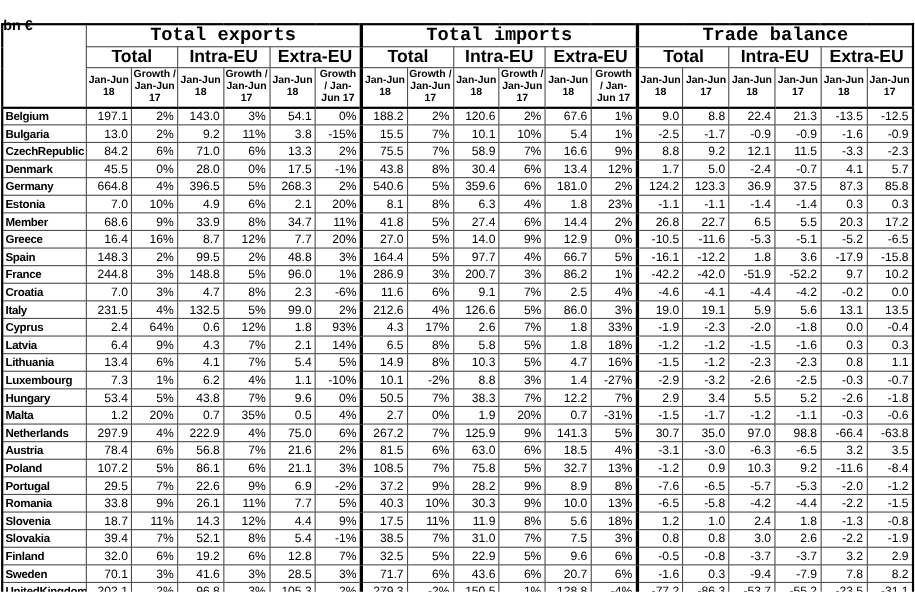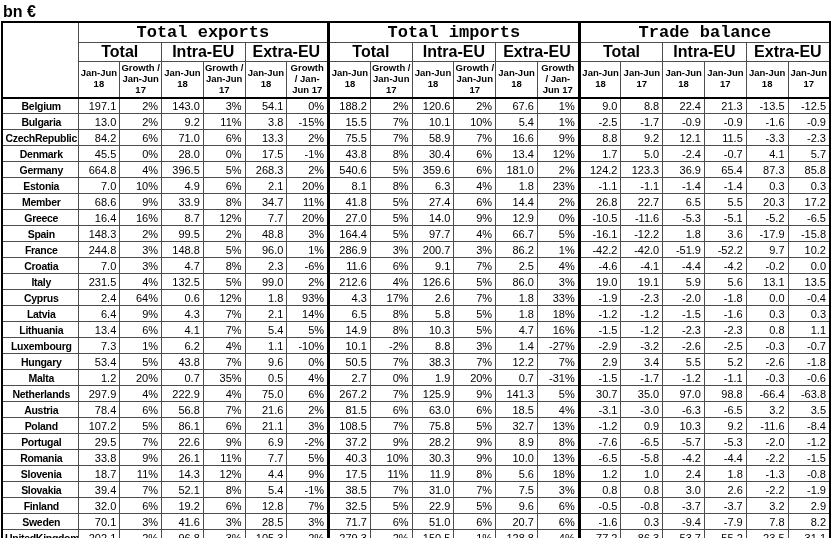--- a/index.html
+++ b/index.html
@@ -2,36 +2,36 @@
 <html><head>
 <meta charset="utf-8">
 <style>
   * { margin:0; padding:0; box-sizing:border-box; }
   html,body { width:832px; height:538px; background:#fff; color:#000;
               font-family:"Liberation Sans", sans-serif; overflow:hidden; }
   .page { padding:1px 1px 0 1px; }
   .titlebar { display:flex; justify-content:space-between; align-items:flex-start;
               padding:2px 2px 2px 2px; height:20px; }
   .title { font-size:13px; font-weight:bold; letter-spacing:-0.1px; }
-  .unit  { font-size:16px; font-weight:bold; }
+  .unit  { font-size:13px; font-weight:bold;margin-top:12px; }
 
   table { border-collapse:collapse; table-layout:fixed; width:830px;
           border:2px solid #000; }
   th, td { border:1px solid #4d4d4d; overflow:hidden; }
   thead th { font-weight:bold; text-align:center; background:#fff; }
 
   tr.group-row th    { height:16px; font-size:17px; white-space:nowrap;font-family:Liberation Mono, monospace; }
   tr.subgroup-row th { height:15px; font-size:16px; white-space:nowrap; }
   tr.period-row th   { height:34px; font-size:9.5px; line-height:1.15;
                        white-space:normal; padding:1px 1px; vertical-align:middle;
                        border-bottom:2px solid #000;margin-left:21px; }
   .country-head { border-bottom:2px solid #000; }
 
   tbody td { height:16px; font-size:11px; white-space:nowrap; }
-  tbody td.country { font-weight:bold; text-align:center; padding-left:2px;
+  tbody td.country { font-weight:bold; text-align:left; padding-left:2px;
                      font-size:10.5px; letter-spacing:-0.3px; }
   tbody td.num { text-align:right; padding-right:3px; }
 
   .grp { border-left:3px solid #000 !important; }
 </style>
 </head>
 <body>
 
 <div class="page">
   <div class="titlebar">
@@ -194,21 +194,21 @@
           <td class="num">2%</td>
           <td class="num grp">540.6</td>
           <td class="num">5%</td>
           <td class="num">359.6</td>
           <td class="num">6%</td>
           <td class="num">181.0</td>
           <td class="num">2%</td>
           <td class="num grp">124.2</td>
           <td class="num">123.3</td>
           <td class="num">36.9</td>
-          <td class="num">65.4</td>
+          <td class="num">37.5</td>
           <td class="num">87.3</td>
           <td class="num">85.8</td>
         </tr>
         <tr>
           <td class="country">Estonia</td>
           <td class="num">7.0</td>
           <td class="num">10%</td>
           <td class="num">4.9</td>
           <td class="num">6%</td>
           <td class="num">2.1</td>
@@ -649,21 +649,21 @@
         <tr>
           <td class="country">Sweden</td>
           <td class="num">70.1</td>
           <td class="num">3%</td>
           <td class="num">41.6</td>
           <td class="num">3%</td>
           <td class="num">28.5</td>
           <td class="num">3%</td>
           <td class="num grp">71.7</td>
           <td class="num">6%</td>
-          <td class="num">51.0</td>
+          <td class="num">43.6</td>
           <td class="num">6%</td>
           <td class="num">20.7</td>
           <td class="num">6%</td>
           <td class="num grp">-1.6</td>
           <td class="num">0.3</td>
           <td class="num">-9.4</td>
           <td class="num">-7.9</td>
           <td class="num">7.8</td>
           <td class="num">8.2</td>
         </tr>

